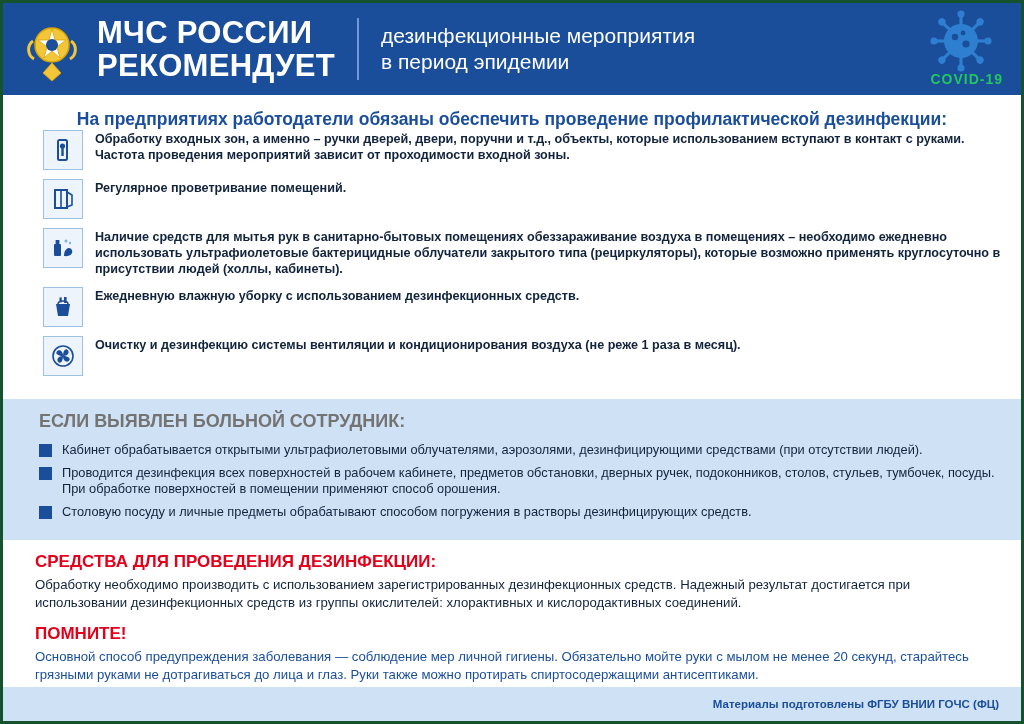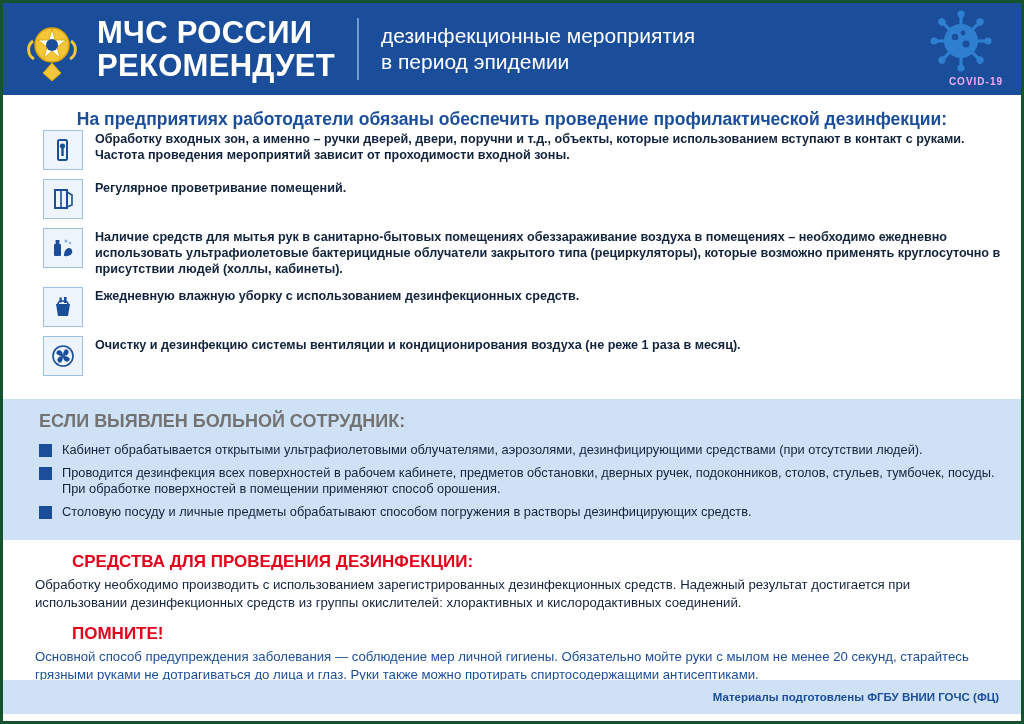--- a/index.html
+++ b/index.html
@@ -68,22 +68,22 @@
     position: absolute;
     right: 16px;
     top: 4px;
     width: 140px;
     height: 86px;
   }
   .covid-label {
     position: absolute;
     right: 18px;
     bottom: 8px;
-    color: #f0abfc;
-    font-size: 10px;
+    color: #22c55e;
+    font-size: 14px;
     font-weight: bold;
     letter-spacing: 1px;
   }
 
   
   .sec1 {
     padding: 14px 18px 8px 18px;
   }
   .sec1-title {
     color: #1a4e9b;
@@ -151,40 +151,39 @@
 
   
   .sec3 {
     padding: 12px 18px 4px 32px;
   }
   .red-title {
     color: #e2001a;
     font-weight: bold;
     font-size: 17px;
     margin-bottom: 4px;
-    margin-left: 37px;
   }
   .body-text {
     font-size: 13.2px;
     line-height: 1.36;
     color: #12233c;
   }
   .sec4 {
     padding: 8px 18px 4px 32px;
   }
   .sec4 .body-text {
     color: #1a4e9b;
   }
 
   
   .footer {
     position: absolute;
     left: 0;
     right: 0;
-    bottom: 7px;
+    bottom: 0;
     height: 34px;
     background: #cfe1f4;
     display: flex;
     align-items: center;
     justify-content: flex-end;
     padding-right: 22px;
     box-sizing: border-box;
     padding-left: 27px;
   }
   .footer-text {

